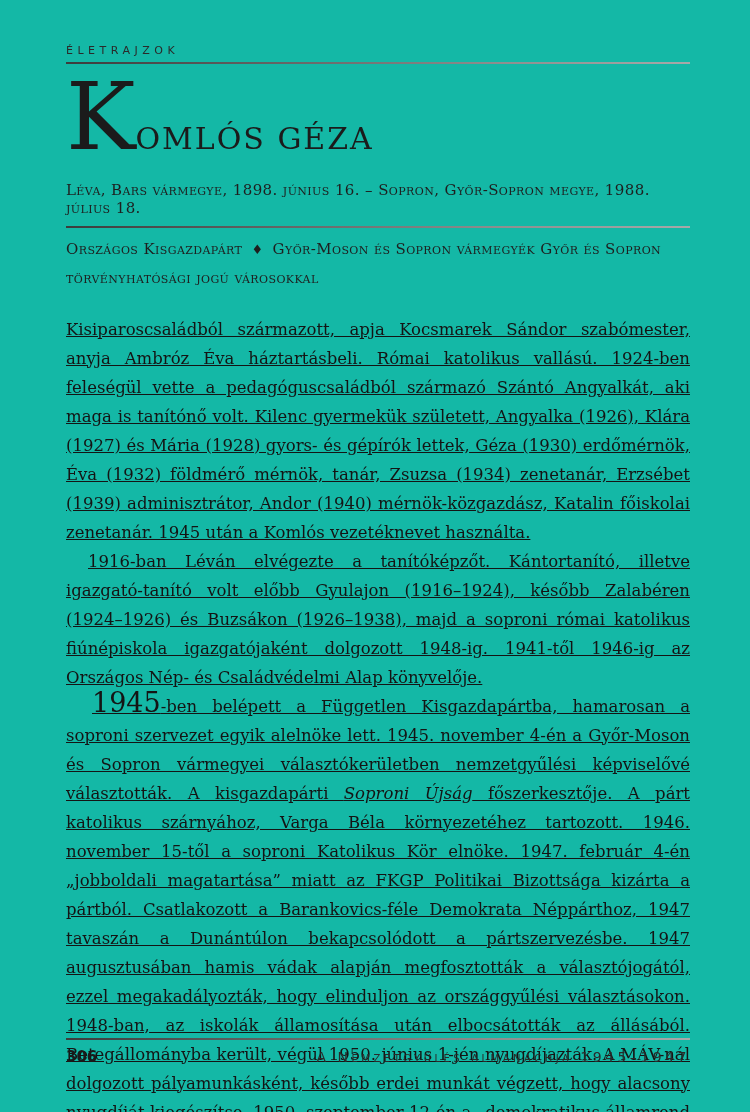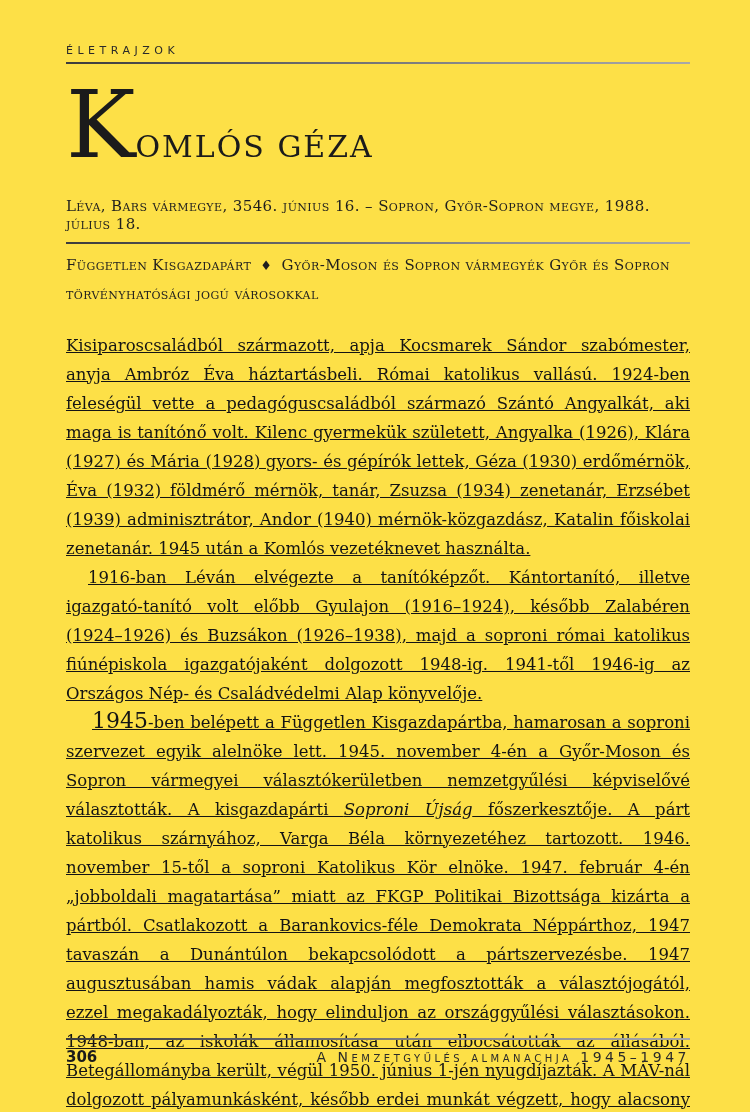--- a/index.html
+++ b/index.html
@@ -7,41 +7,41 @@
     width:750px;height:1112px;
     background:#f6f6f3;
     font-family:"DejaVu Serif","Liberation Serif",serif;
     color:#161616;
     -webkit-font-smoothing:antialiased;
   }
   .page{
     position:relative;
     width:750px;height:1112px;
     box-sizing:border-box;
-    background:#fde047;
+    background:#14b8a6;
     padding:44px 60px 0 66px;
     overflow:hidden;
   }
   
   .running-head{
     font-family:"DejaVu Sans","Liberation Sans",sans-serif;
     font-size:11px;
     letter-spacing:4.5px;
     color:#2a2a2a;
   }
   .rule{
     height:2px;
     background:linear-gradient(to right,#3c3c3c,#8f8f8f 70%,#a8a8a8);
     border:none;
   }
   .rule-top{margin-top:5px;}
   
   .title-block{
     margin-top:32px;
-    line-height:58px;
+    line-height:42px;
     white-space:nowrap;
     color:#1b1b1b;
   }
   .dropcap{
     font-size:93px;
     letter-spacing:0;
   }
   .title-rest{
     font-size:30px;
     letter-spacing:2px;
@@ -74,21 +74,21 @@
     margin-top:23px;
     font-size:16.5px;
     line-height:29px;
     text-align:justify;
     color:#141414;
   }
   .article p{margin:0;text-decoration:underline;}
   .para-2{text-indent:22px;}
   .para-3{margin-top:17px;text-indent:26px;}
   .seg-big{
-    font-size:22px;
+    font-size:27px;
     line-height:0;
     margin-top:16px;
   }
   .seg-italic{font-style:italic;}
   
   .footer{
     position:absolute;
     left:66px;right:60px;top:1038px;
   }
   .footer-row{
@@ -116,26 +116,26 @@
 
 <div class="page">
 
   <div class="running-head" style="text-transform:uppercase;">Életrajzok</div>
   <div class="rule rule-top"></div>
 
   <div class="title-block">
     <span class="dropcap">K</span><span class="title-rest">OMLÓS GÉZA</span>
   </div>
 
-  <div class="life-line">Léva, Bars vármegye, 3546. június 16. – Sopron, Győr-Sopron megye, 1988. július 18.</div>
+  <div class="life-line">Léva, Bars vármegye, 1898. június 16. – Sopron, Győr-Sopron megye, 1988. július 18.</div>
 
   <div class="rule rule-mid"></div>
 
   <div class="affiliation">
-    <span>Független Kisgazdapárt</span>
+    <span>Országos Kisgazdapárt</span>
     <span class="diamond">♦</span>
     <span>Győr-Moson és Sopron vármegyék Győr és Sopron törvényhatósági jogú városokkal</span>
   </div>
 
   <div class="article">
     <p class="para-1"><span class="seg-normal">Kisiparoscsaládból származott, apja Kocsmarek Sándor szabómester, anyja Ambróz Éva háztartásbeli. Római katolikus vallású. 1924-ben feleségül vette a pedagóguscsaládból származó Szántó Angyalkát, aki maga is tanítónő volt. Kilenc gyermekük született, Angyalka (1926), Klára (1927) és Mária (1928) gyors- és gépírók lettek, Géza (1930) erdőmérnök, Éva (1932) földmérő mérnök, tanár, Zsuzsa (1934) zenetanár, Erzsébet (1939) adminisztrátor, Andor (1940) mérnök-közgazdász, Katalin főiskolai zenetanár. 1945 után a Komlós vezetéknevet használta.</span></p>
     <p class="para-2"><span class="seg-normal">1916-ban Léván elvégezte a tanítóképzőt. Kántortanító, illetve igazgató-tanító volt előbb Gyulajon (1916–1924), később Zalabéren (1924–1926) és Buzsákon (1926–1938), majd a soproni római katolikus fiúnépiskola igazgatójaként dolgozott 1948-ig. 1941-től 1946-ig az Országos Nép- és Családvédelmi Alap könyvelője.</span></p>
     <p class="para-3"><span><span class="seg-big">1945</span><span class="seg-normal">-ben belépett a Független Kisgazdapártba, hamarosan a soproni szervezet egyik alelnöke lett. 1945. november 4-én a Győr-Moson és Sopron vármegyei választókerületben nemzetgyűlési képviselővé választották. A kisgazdapárti </span><span class="seg-italic">Soproni Újság</span><span class="seg-normal"> főszerkesztője. A párt katolikus szárnyához, Varga Béla környezetéhez tartozott. 1946. november 15-től a soproni Katolikus Kör elnöke. 1947. február 4-én „jobboldali magatartása” miatt az FKGP Politikai Bizottsága kizárta a pártból. Csatlakozott a Barankovics-féle Demokrata Néppárthoz, 1947 tavaszán a Dunántúlon bekapcsolódott a pártszervezésbe. 1947 augusztusában hamis vádak alapján megfosztották a választójogától, ezzel megakadályozták, hogy elinduljon az országgyűlési választásokon. 1948-ban, az iskolák államosítása után elbocsátották az állásából. Betegállományba került, végül 1950. június 1-jén nyugdíjazták. A MÁV-nál dolgozott pályamunkásként, később erdei munkát végzett, hogy alacsony nyugdíját kiegészítse. 1950. szeptember 12-én a „demokratikus államrend elleni gyűlöletre izgatás” vádjával bíróság elé állították, de bizonyíték hiányában felmentették. 1952-ben adminisztrátori állást kapott az Utasellátó Vállalatnál, itt dolgozott 1957-ig.</span></span></p>
   </div>
 

